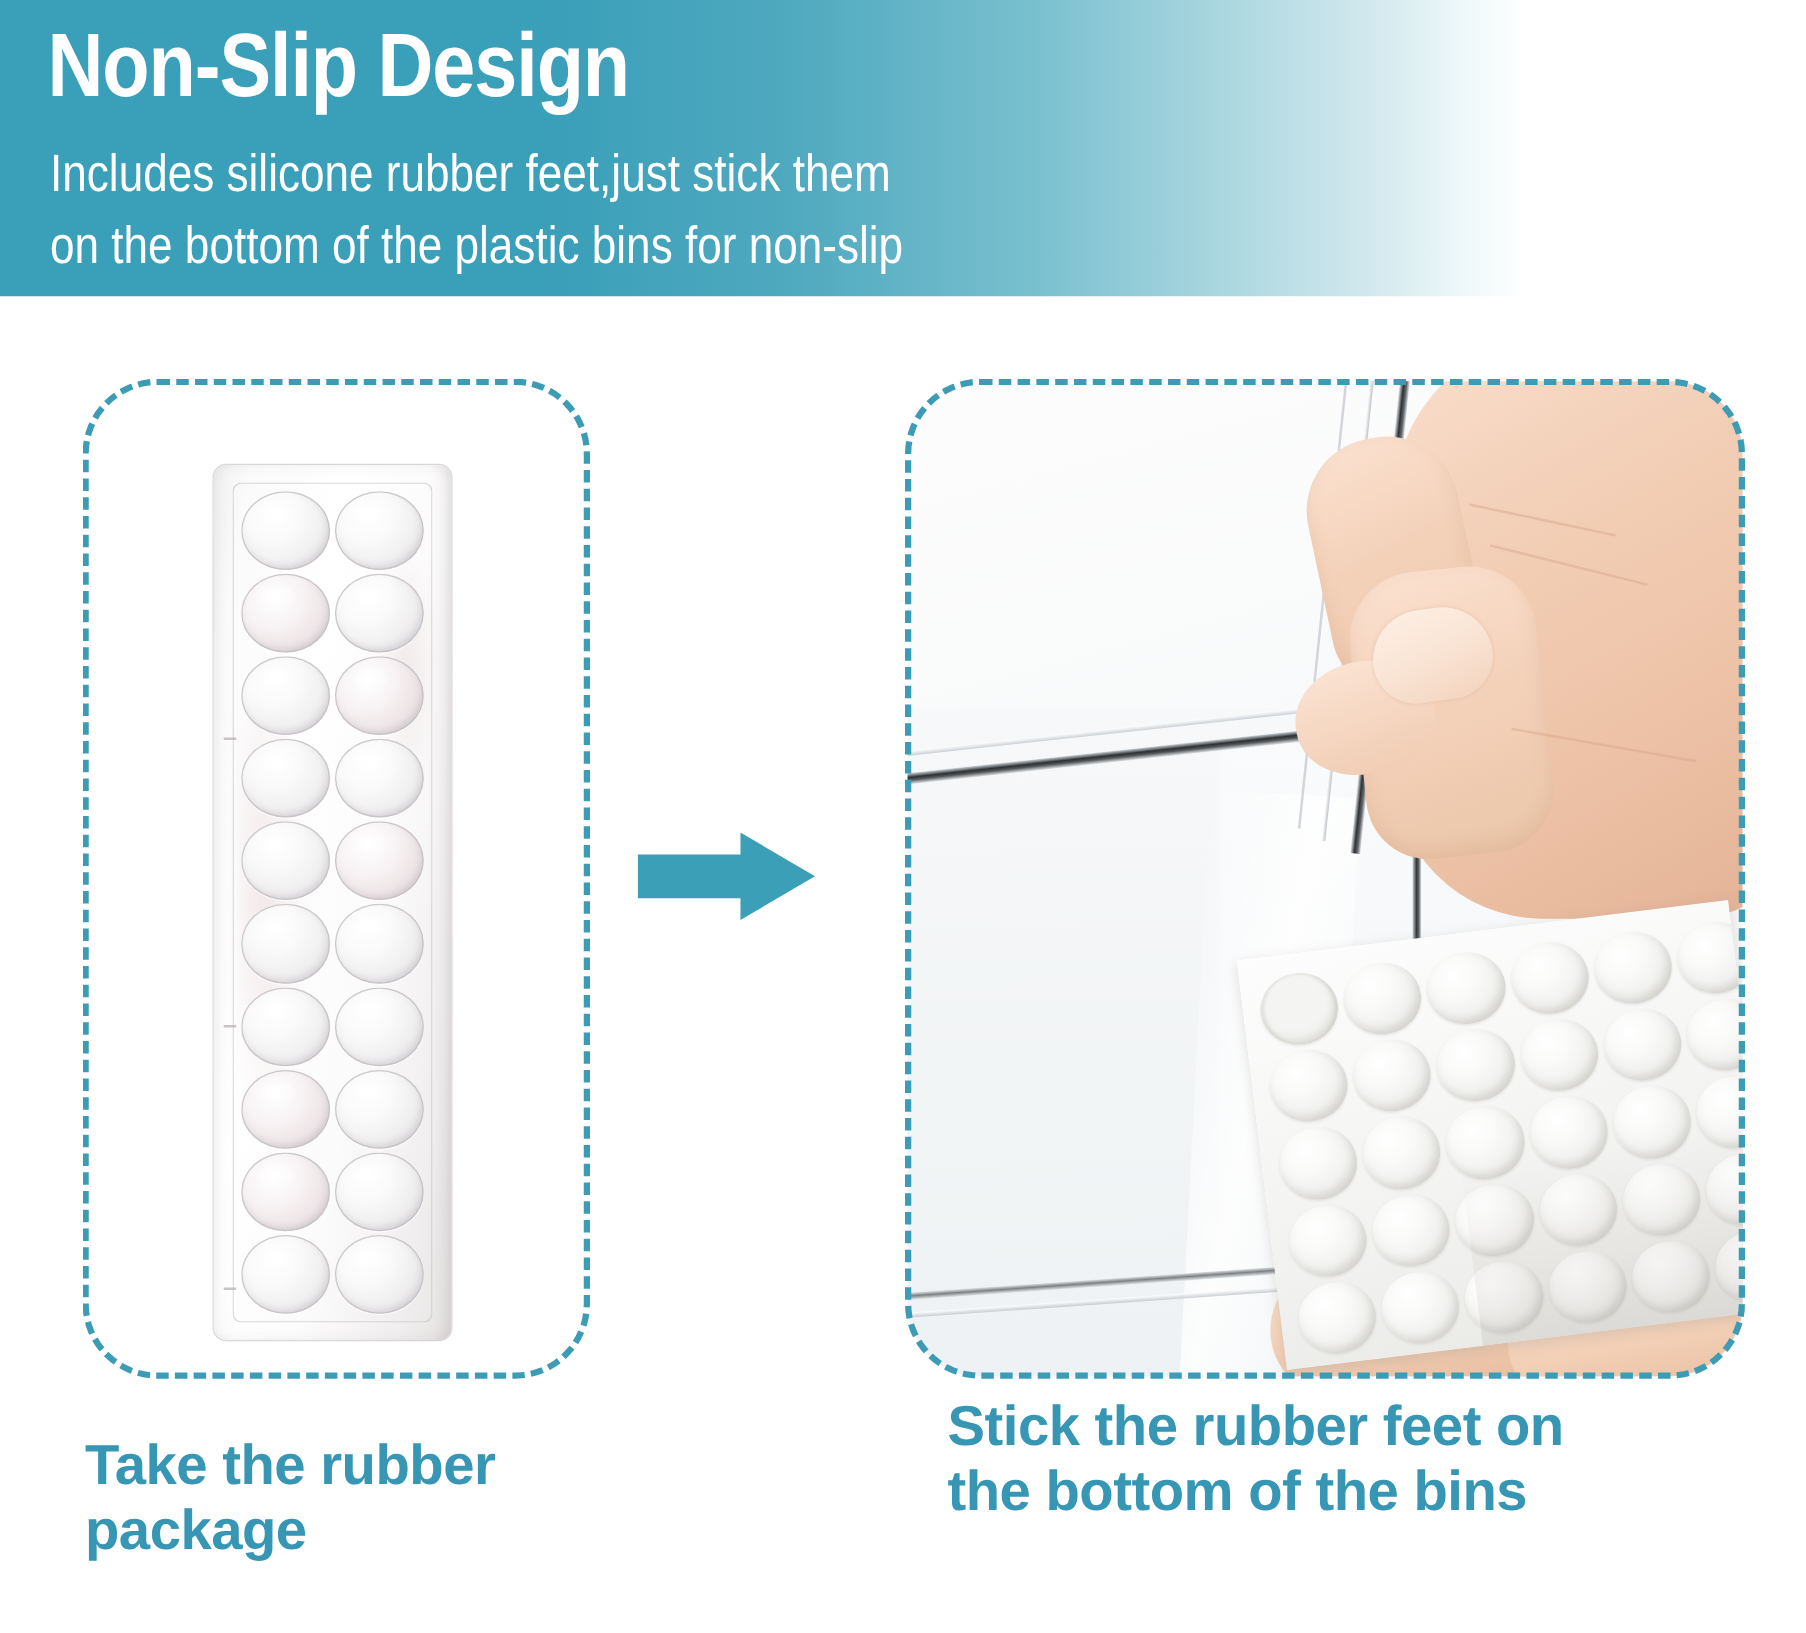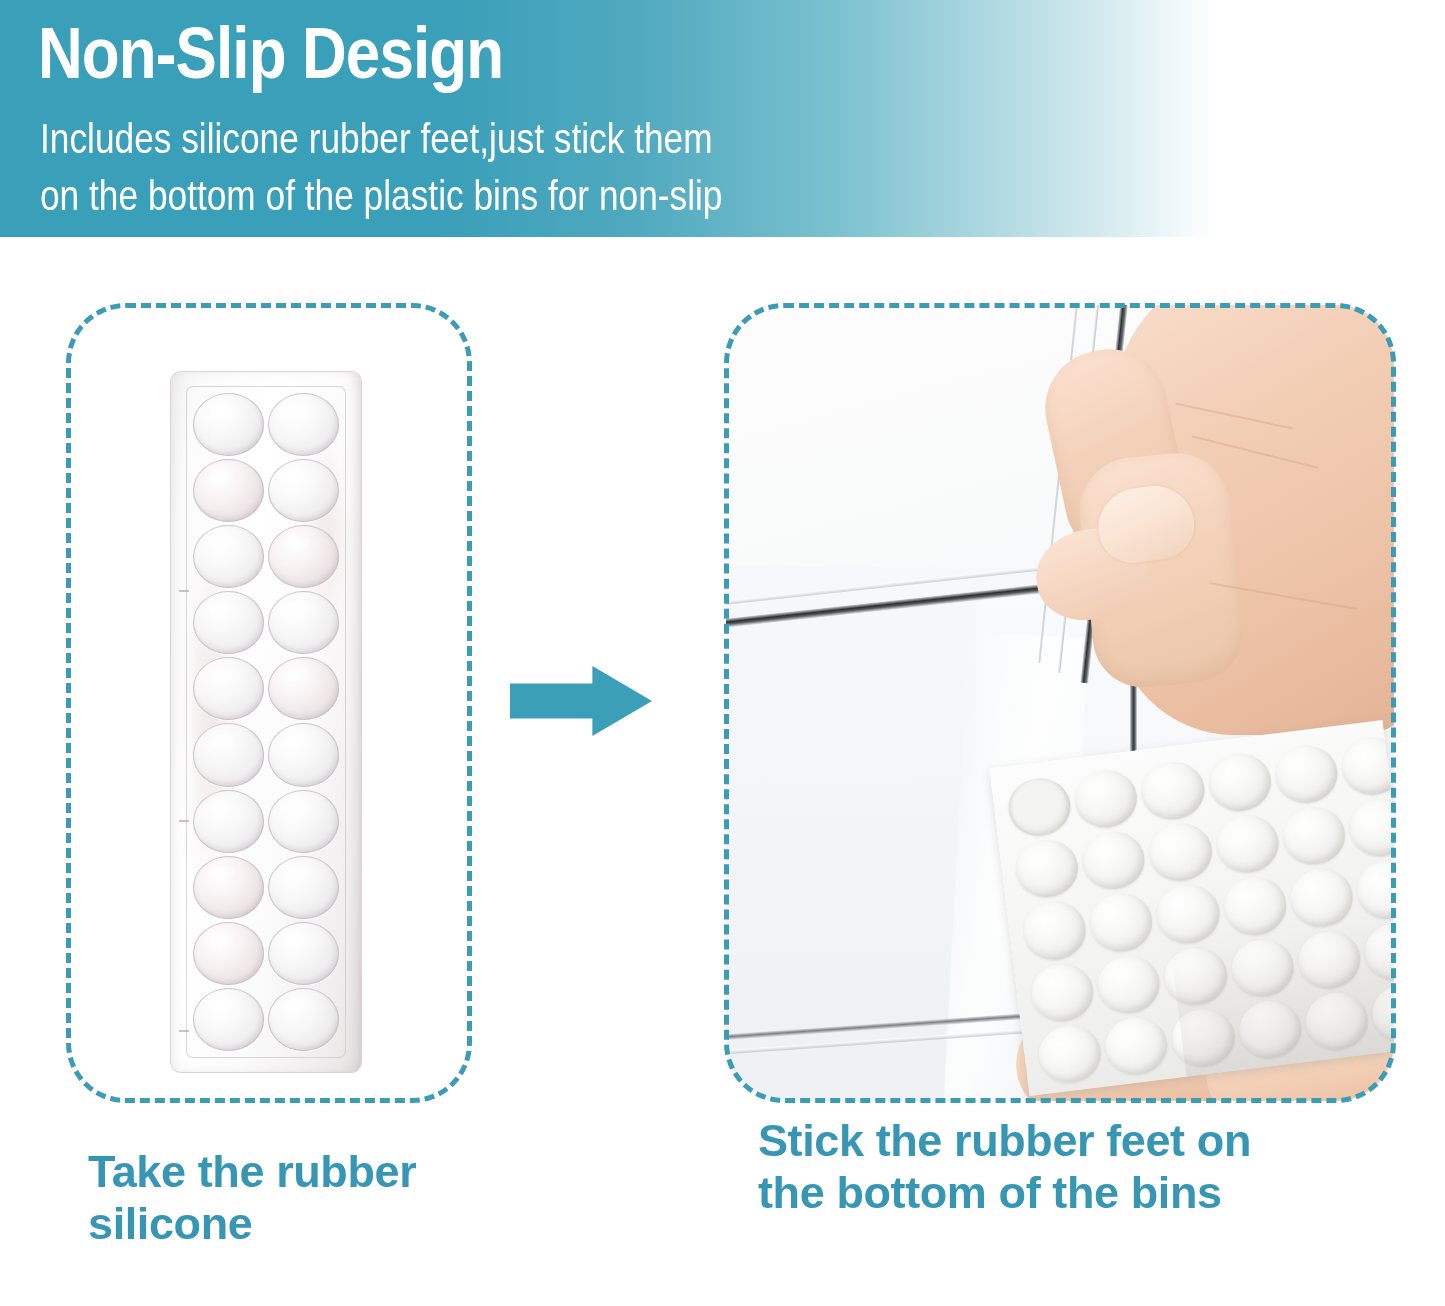--- a/index.html
+++ b/index.html
@@ -430,21 +430,21 @@
   
   .caption {
     position: absolute;
     color: #3696b4;
     font-weight: 700;
     font-size: 45px;
     line-height: 52px;
     letter-spacing: -0.4px;
   }
   .caption-left {
-    left: 88px;
+    left: 68px;
     top: 1146px;
     width: 420px;
   }
   .caption-right {
     left: 758px;
     top: 1115px;
     width: 640px;
   }
   .caption div { white-space: nowrap; }
 </style>
@@ -560,19 +560,19 @@
         <div class="pad-dome"></div>
       </div>
     <div class="pad-shadow"></div>
   </div>
 </div>
 
 <div class="panel panel-right"></div>
 
 <div class="caption caption-left">
   <div>Take the rubber</div>
-  <div>silicone</div>
+  <div>package</div>
 </div>
 
 <div class="caption caption-right">
   <div>Stick the rubber feet on</div>
   <div>the bottom of the bins</div>
 </div>
 
 </body></html>

